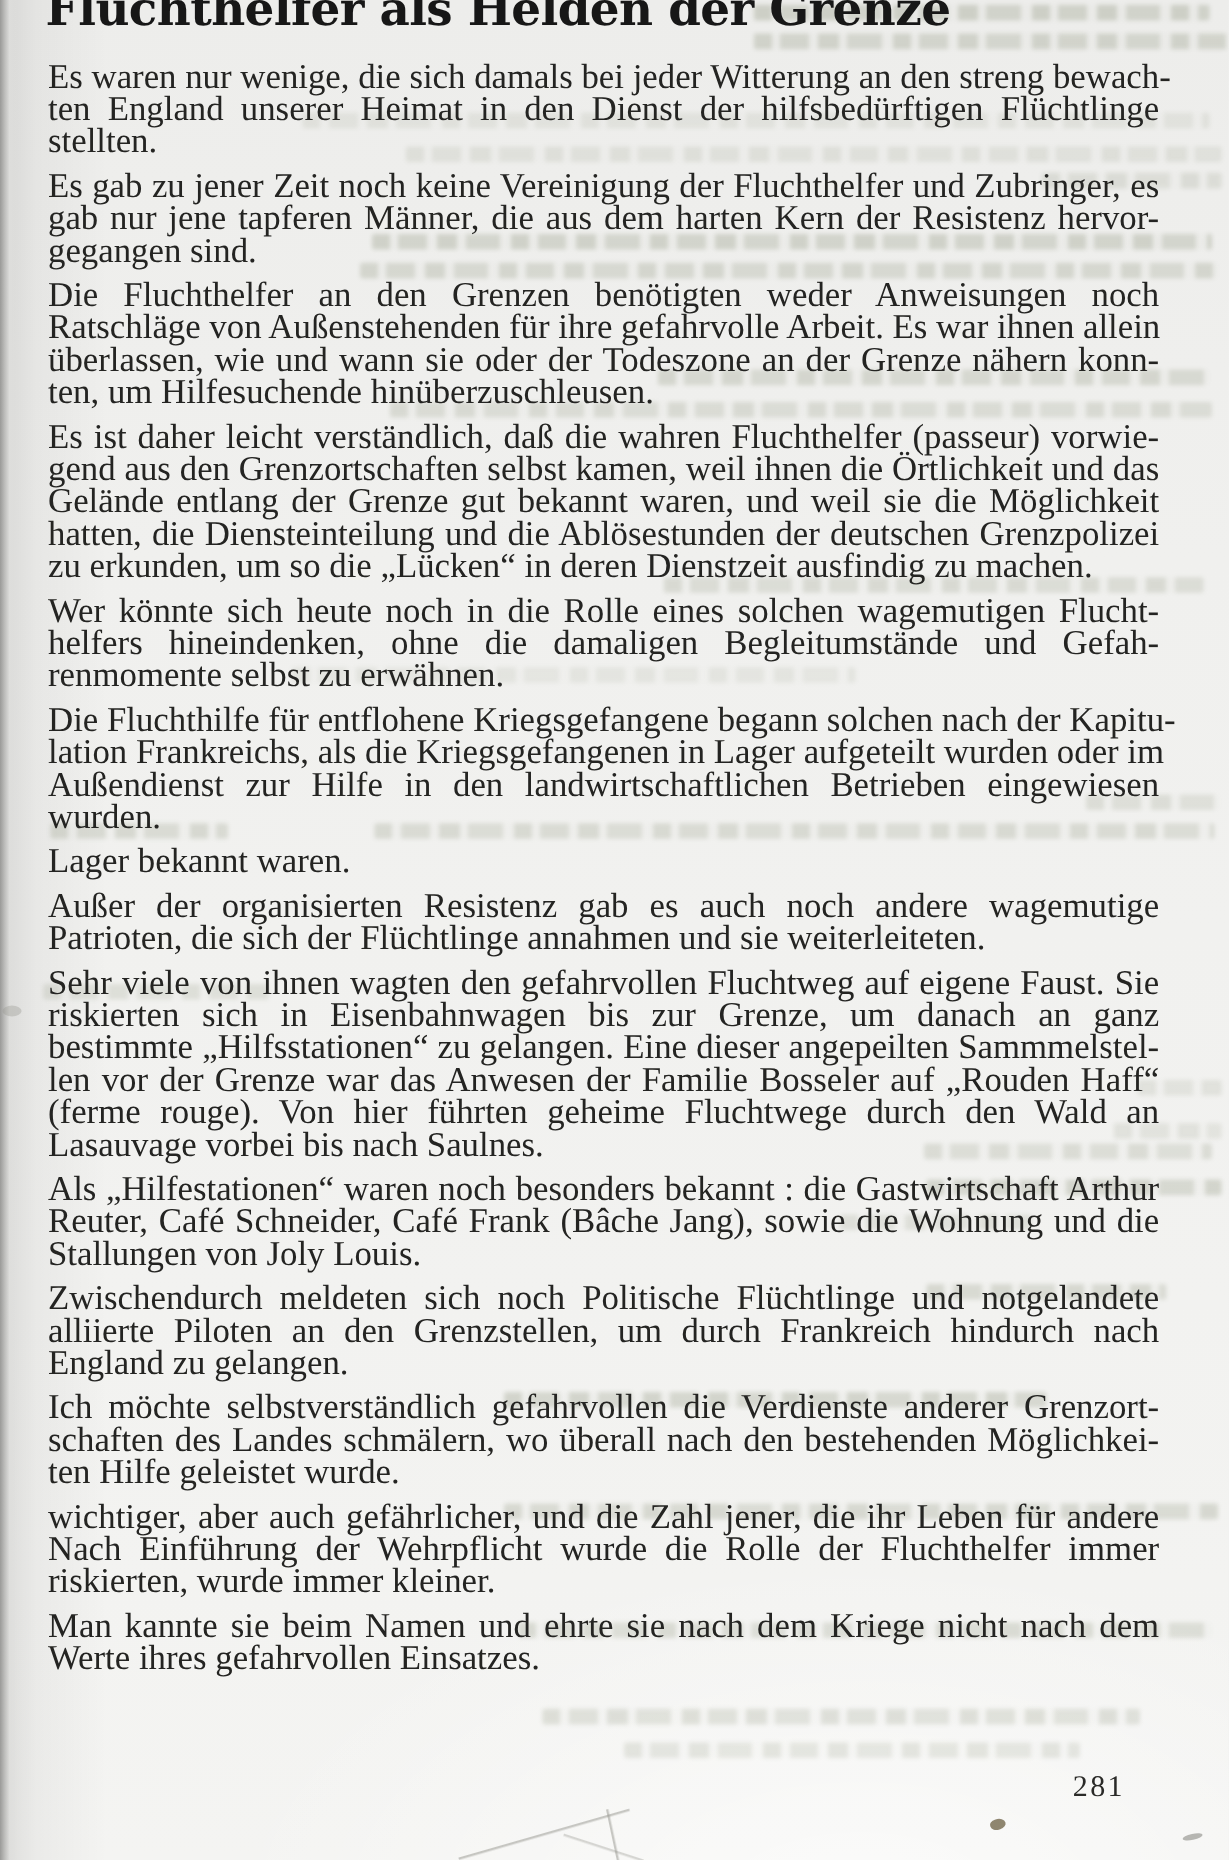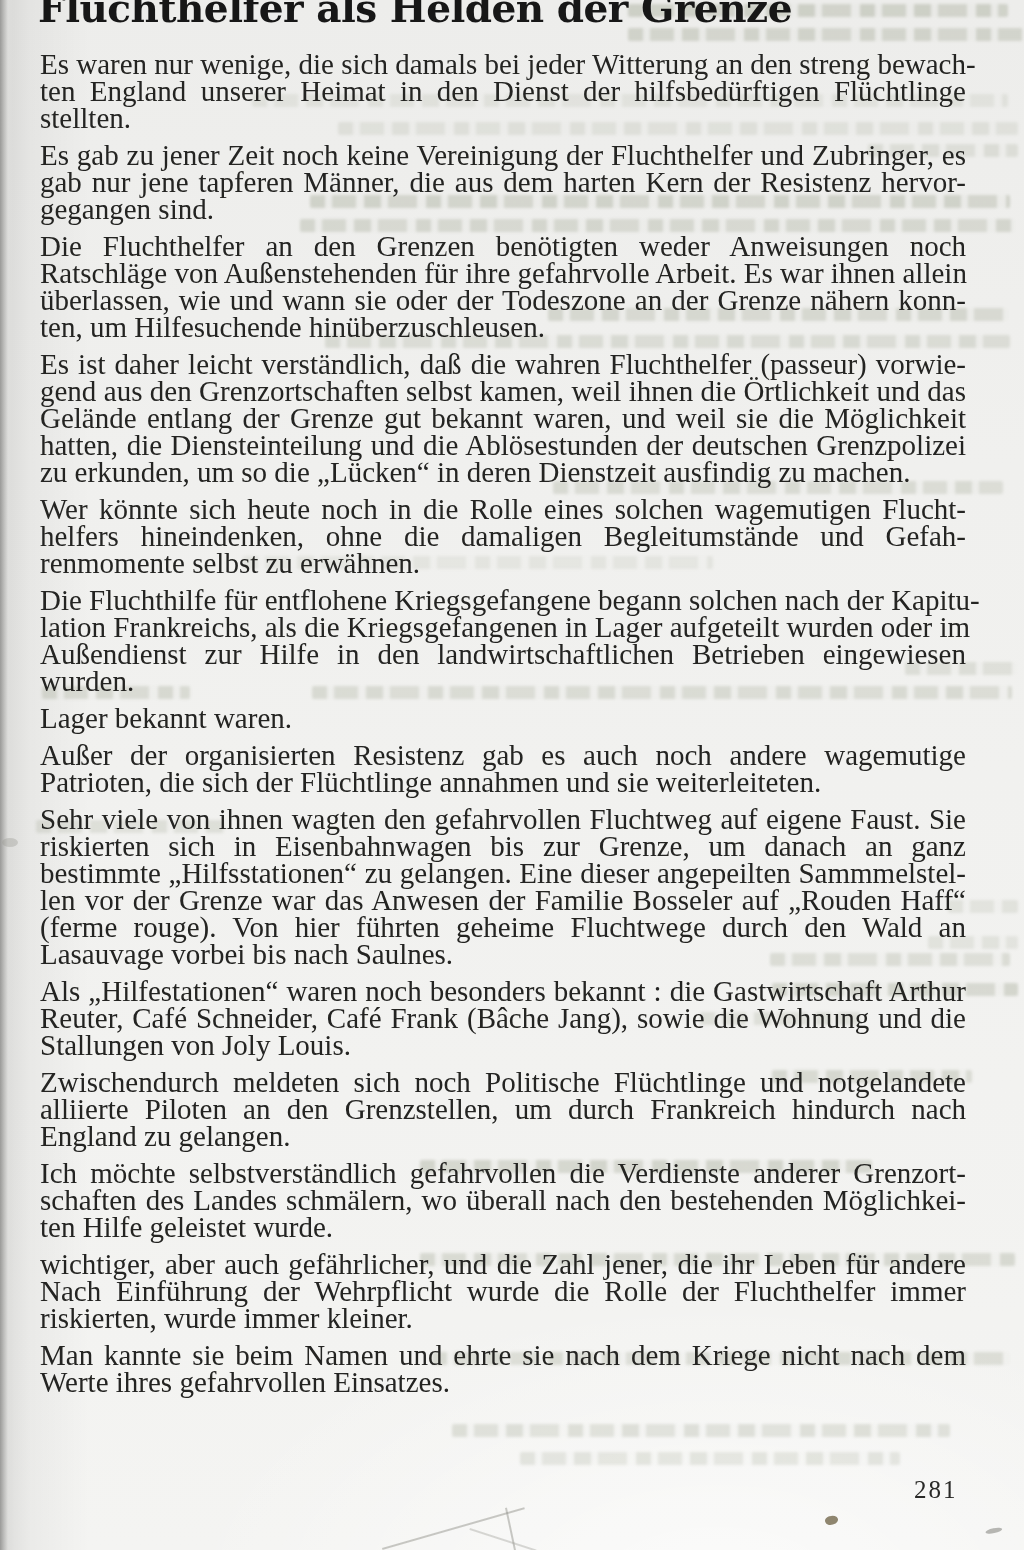--- a/index.html
+++ b/index.html
@@ -33,21 +33,21 @@
     color: #242422;
   }
   .content p {
     margin: 0 0 10px 0;
     font-size: 29px; line-height: 27px;
   }
   .ln { display: block; text-align: justify; text-align-last: justify; text-wrap: nowrap; }
   .content p .ln:last-child { text-align-last: left; }
   .page-number {
     position: absolute; left: 894px; top: 1476px;
-    font-size: 25px; letter-spacing: 2px; color: #2a2a28; margin-left: 20px;
+    font-size: 25px; letter-spacing: 2px; color: #2a2a28;
   }
   
   .ghost {
     position: absolute; height: 13px; border-radius: 2px;
     filter: blur(1.7px);
     background:
       repeating-linear-gradient(90deg,
         rgba(122,130,102,.55) 0 15px, rgba(122,130,102,.06) 15px 22px,
         rgba(122,130,102,.50) 22px 46px, rgba(122,130,102,.05) 46px 54px,
         rgba(122,130,102,.55) 54px 71px, rgba(122,130,102,.07) 71px 78px,

